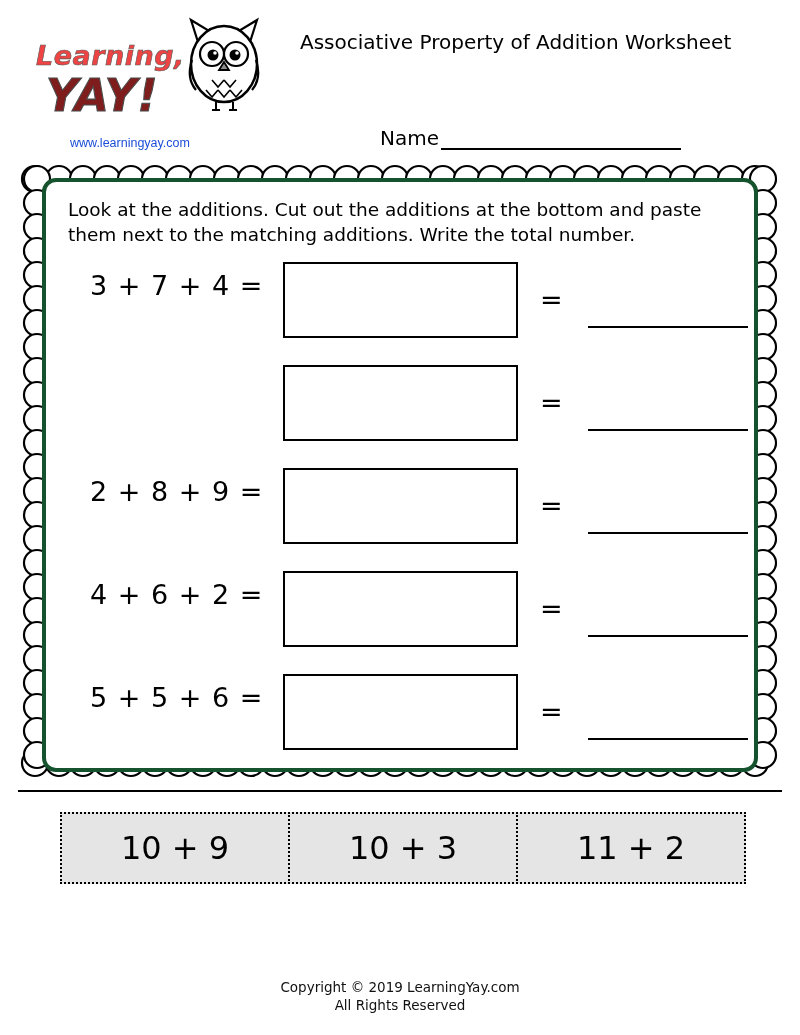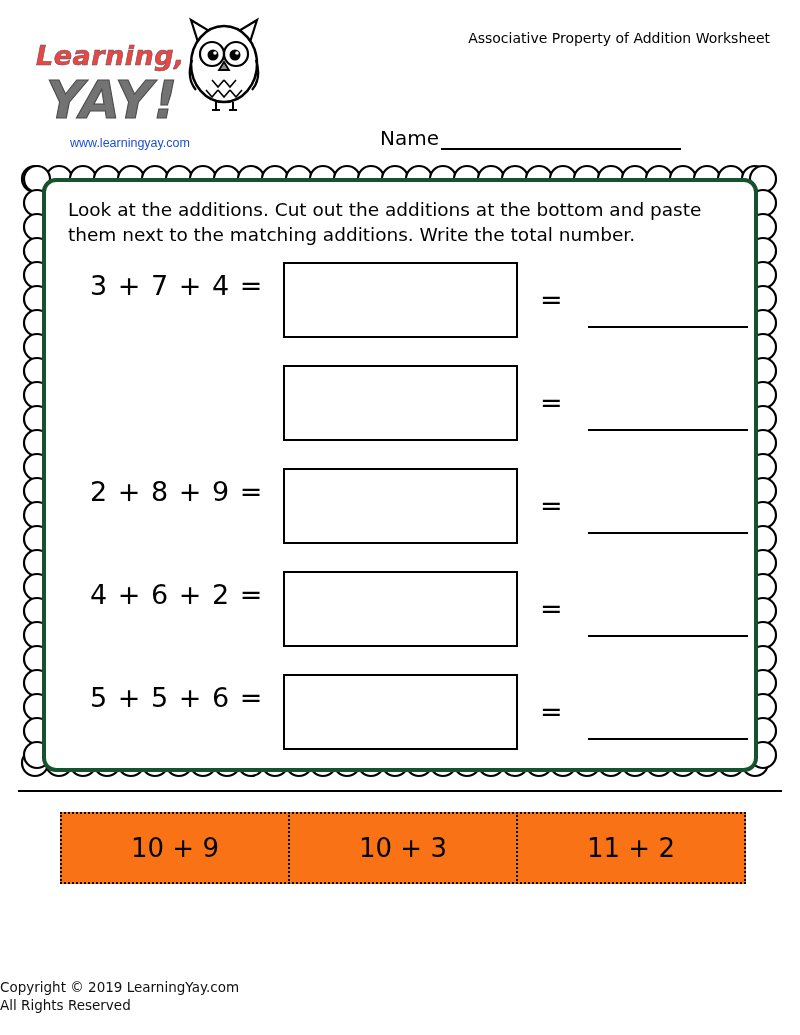--- a/index.html
+++ b/index.html
@@ -35,43 +35,43 @@
     color: #ef4444;
     letter-spacing: 0.5px;
     -webkit-text-stroke: 0.6px #5a5a5a;
   }
   .logo-yay {
     position: absolute;
     left: 18px; top: 60px;
     font-family: "DejaVu Sans", sans-serif;
     font-weight: bold;
     font-style: italic;
-    font-size: 52px;
-    color: #737373;
+    font-size: 44px;
+    color: #7f1d1d;
     letter-spacing: 1px;
     -webkit-text-stroke: 1.1px #4a4a4a;
   }
   .logo-url {
     position: absolute;
     left: 42px; top: 126px;
     font-size: 12.5px;
     color: #1d4ed8;
   }
   .owl {
     position: absolute;
     left: 150px; top: 2px;
     width: 92px; height: 106px;
   }
 
   .worksheet-title {
     position: absolute;
     left: 300px; top: 30px;
     width: 470px;
-    text-align: right;
-    font-size: 14px;
+    text-align: left;
+    font-size: 20px;
     font-family: "DejaVu Sans", sans-serif;
     color: #000;
   }
   .name-row {
     position: absolute;
     left: 380px; top: 126px;
     font-size: 20px;
     font-family: "DejaVu Sans", sans-serif;
   }
   .name-line {
@@ -155,35 +155,36 @@
   }
   .cut-cell {
     width: 230px; height: 72px;
     border: 2px dotted #000;
     margin-right: -2px;
     margin-bottom: -2px;
     display: flex;
     align-items: center;
     justify-content: center;
     font-family: "DejaVu Sans", sans-serif;
-    font-size: 26px;
-    background: #f97316;
+    font-size: 32px;
+    background: #e5e5e5;
   }
   .cut-cell.empty { border: none; position: relative; }
   .scissors {
     position: absolute;
     left: 40px; top: 8px;
     width: 70px; height: 56px;
   }
 
   
   .footer {
     position: absolute;
     left: 0; top: 978px;
     width: 800px;
+    text-align: center;
     font-size: 13.5px;
     font-family: "DejaVu Sans", sans-serif;
     line-height: 1.35;
     color: #111;
   }
 </style>
 </head>
 <body>
 
 <div class="header">

